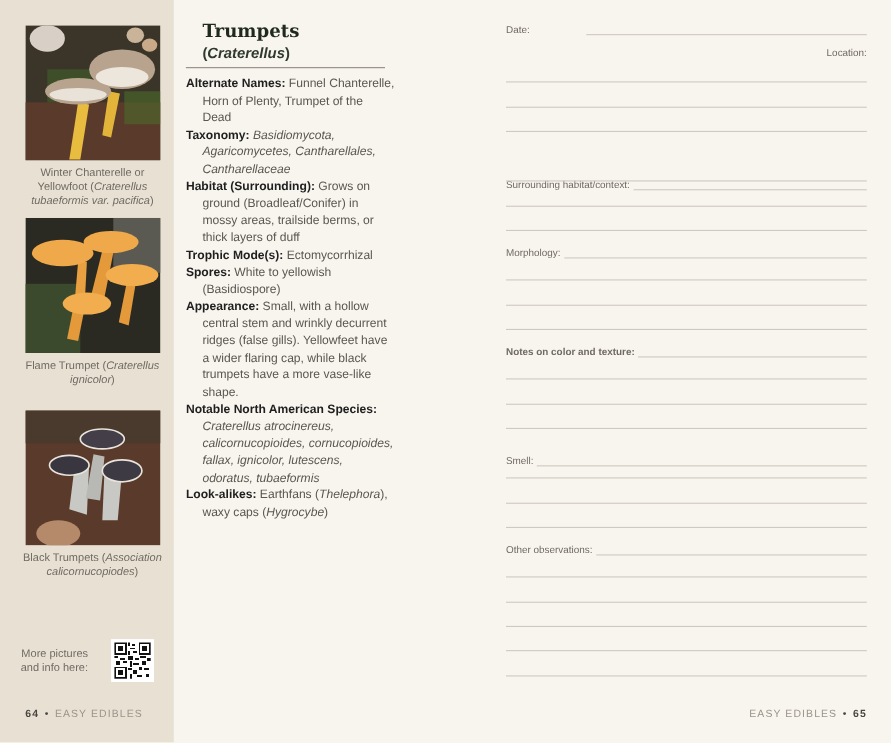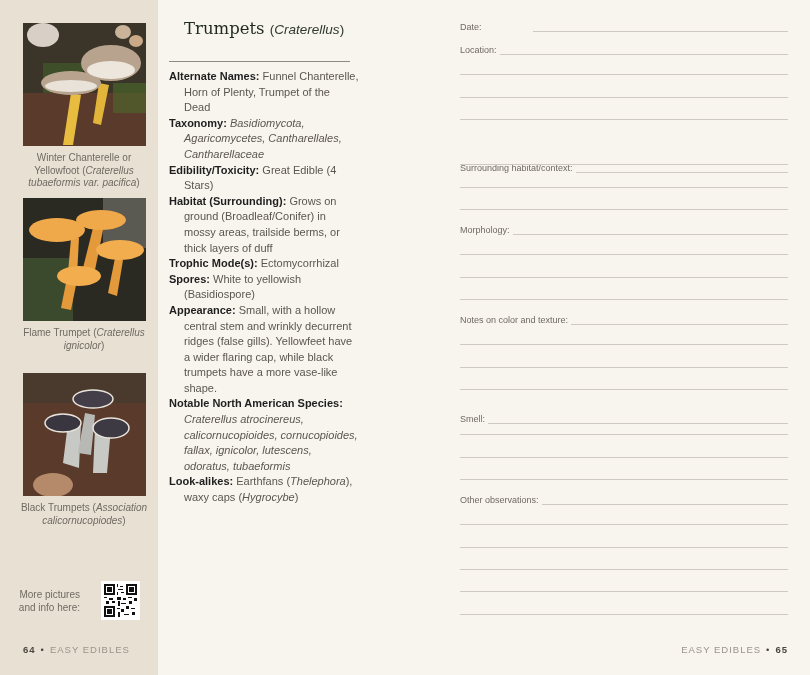--- a/index.html
+++ b/index.html
@@ -42,21 +42,21 @@
       position: absolute; right: 22px; top: 644px;
       font-size: 9.5px; letter-spacing: 1px; color: #9a948a;
     }
     .dot { margin: 0 5px; color: #4a4640; }
 
     .title {
       position: absolute; left: 169px; top: 19px; width: 185px;
       font-family: "DejaVu Serif", "Liberation Serif", serif;
       font-size: 16.5px; line-height: 19px; color: #1f2a1f;
     }
-    .title .indent { padding-left: 15px; display: block; }
+    .title .indent { padding-left: 15px; display: block; font-weight: bold; }
     .title .sci {
       font-family: "Liberation Sans", sans-serif; font-style: italic;
       font-size: 13.5px; color: #2f3a2f;
     }
     .title .sci span { font-style: normal; }
     .rule {
       position: absolute; left: 169px; top: 61px; width: 181px; height: 1px;
       background: #8f8a82;
     }
     .facts {
@@ -192,37 +192,36 @@
 </div>
 
 <div class="title">
   <span class="indent"><span>Trumpets</span> <span class="sci"><span>(</span><i>Craterellus</i><span>)</span></span></span>
 </div>
 <div class="rule"></div>
 
 <div class="facts">
   <div class="fact"><span class="label">Alternate Names:</span><span> Funnel Chanterelle, Horn of Plenty, Trumpet of the Dead</span></div>
   <div class="fact"><span class="label">Taxonomy:</span><i> Basidiomycota, Agaricomycetes, Cantharellales, Cantharellaceae</i></div>
-  <div class="fact"><span class="label">Edibility/Toxicity:</span><span> Great Edible (4 Stars)</span></div>
   <div class="fact"><span class="label">Habitat (Surrounding):</span><span> Grows on ground (Broadleaf/Conifer) in mossy areas, trailside berms, or thick layers of duff</span></div>
   <div class="fact"><span class="label">Trophic Mode(s):</span><span> Ectomycorrhizal</span></div>
   <div class="fact"><span class="label">Spores:</span><span> White to yellowish (Basidiospore)</span></div>
   <div class="fact"><span class="label">Appearance:</span><span> Small, with a hollow central stem and wrinkly decurrent ridges (false gills). Yellowfeet have a wider flaring cap, while black trumpets have a more vase-like shape.</span></div>
   <div class="fact"><span class="label">Notable North American Species:</span><i> Craterellus atrocinereus, calicornucopioides, cornucopioides, fallax, ignicolor, lutescens, odoratus, tubaeformis</i></div>
   <div class="fact"><span class="label">Look-alikes:</span><span> Earthfans (</span><i>Thelephora</i><span>), waxy caps (</span><i>Hygrocybe</i><span>)</span></div>
 </div>
 
 <div class="form">
 
   <div class="field-row" style="top:20px;gap:48px;">
       <span>Date:</span>
       <span class="field-line"></span>
     </div>
 
-  <div class="field-row" style="top:43px;">
+  <div class="field-row" style="top:43px;flex-direction:column;">
       <span>Location:</span>
       <span class="field-line"></span>
     </div>
   <div class="blank-line" style="top:74px;"></div>
   <div class="blank-line" style="top:97px;"></div>
   <div class="blank-line" style="top:119px;"></div>
 
   <div class="field-row" style="top:133px;margin-top:28px;">
       <span>Surrounding habitat/context:</span>
       <span class="field-line"></span>
@@ -232,21 +231,21 @@
   <div class="blank-line" style="top:209px;"></div>
 
   <div class="field-row" style="top:223px;">
       <span>Morphology:</span>
       <span class="field-line"></span>
     </div>
   <div class="blank-line" style="top:254px;"></div>
   <div class="blank-line" style="top:277px;"></div>
   <div class="blank-line" style="top:299px;"></div>
 
-  <div class="field-row" style="top:313px;">
+  <div class="field-row" style="top:313px;font-weight:bold;">
       <span>Notes on color and texture:</span>
       <span class="field-line"></span>
     </div>
   <div class="blank-line" style="top:344px;"></div>
   <div class="blank-line" style="top:367px;"></div>
   <div class="blank-line" style="top:389px;"></div>
 
   <div class="field-row" style="top:412px;">
       <span>Smell:</span>
       <span class="field-line"></span>

